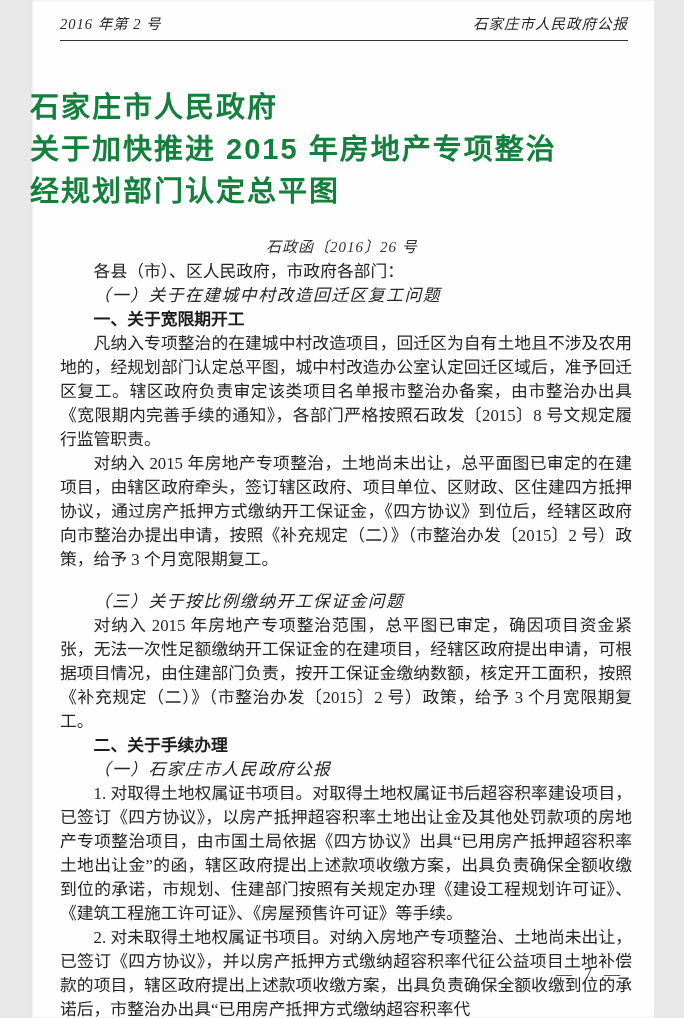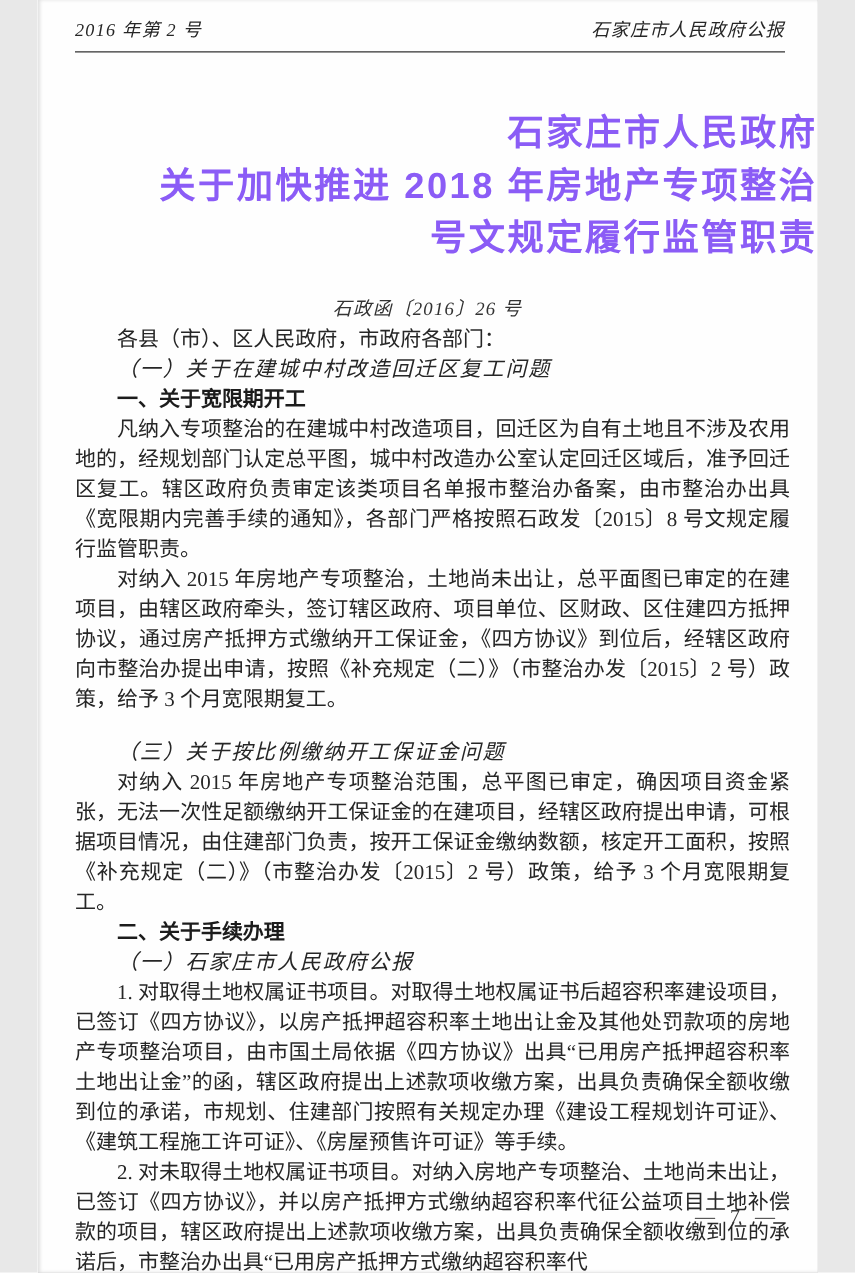--- a/index.html
+++ b/index.html
@@ -22,27 +22,27 @@
     display:flex; justify-content:space-between; align-items:flex-end;
     font-style:italic;
     font-size:14.5px;
     padding-bottom:7px;
     border-bottom:1.6px solid #333;
     letter-spacing:1px;
   }
   
   .title-block {
     position:absolute; top:86px; left:0; right:0;
-    text-align:right;
+    text-align:left;
     font-family:"Liberation Sans", sans-serif;
     font-weight:bold;
     font-size:29px;
     line-height:42px;
     letter-spacing:2px;
-    color:#8b5cf6;
+    color:#15803d;
   }
   .doc-number {
     position:absolute; top:219px; left:0; right:0;
     text-align:center;
     font-style:italic;
     font-size:15px;
     letter-spacing:1px;
     color:#333;
     margin-top:16px;
   }
@@ -86,22 +86,22 @@
 
 <div class="page">
 
   <div class="masthead">
     <span>2016 年第 2 号</span>
     <span>石家庄市人民政府公报</span>
   </div>
 
   <div class="title-block">
     <div>石家庄市人民政府</div>
-    <div>关于加快推进 2018 年房地产专项整治</div>
-    <div>号文规定履行监管职责</div>
+    <div>关于加快推进 2015 年房地产专项整治</div>
+    <div>经规划部门认定总平图</div>
   </div>
 
   <div class="doc-number">石政函〔2016〕26 号</div>
 
   <div class="content">
     <div class="col">
         <p class="para salutation">各县（市）、区人民政府，市政府各部门：</p>
         <p class="para subheading">（一）关于在建城中村改造回迁区复工问题</p>
         <p class="para heading">一、关于宽限期开工</p>
         <p class="para para">凡纳入专项整治的在建城中村改造项目，回迁区为自有土地且不涉及农用地的，经规划部门认定总平图，城中村改造办公室认定回迁区域后，准予回迁区复工。辖区政府负责审定该类项目名单报市整治办备案，由市整治办出具《宽限期内完善手续的通知》，各部门严格按照石政发〔2015〕8 号文规定履行监管职责。</p>

